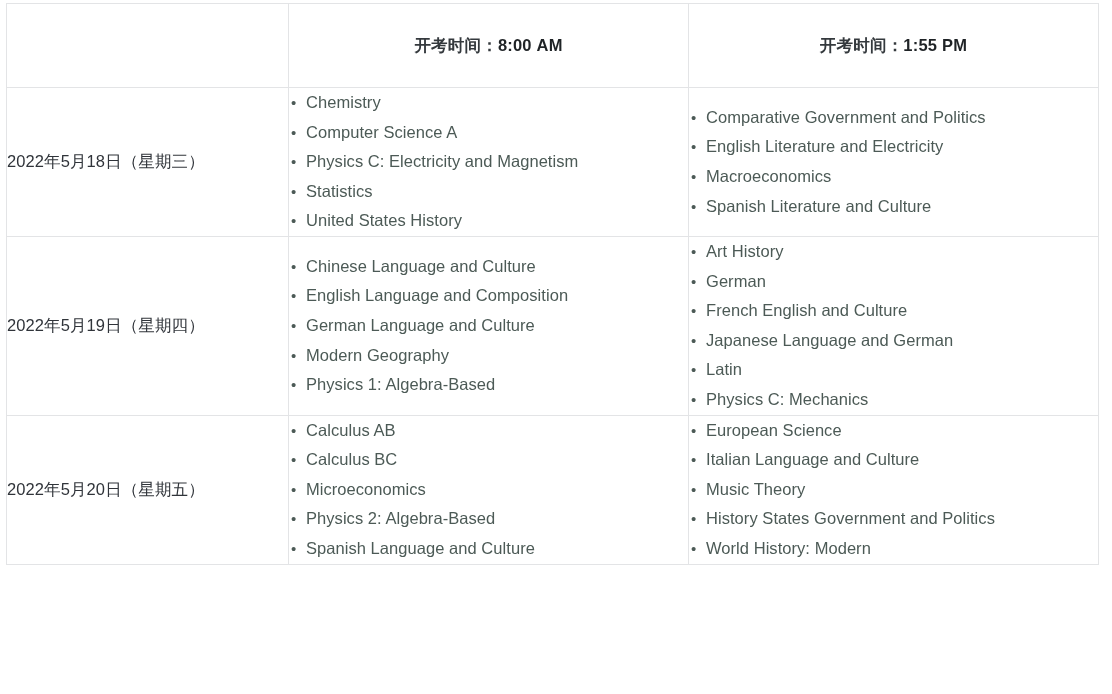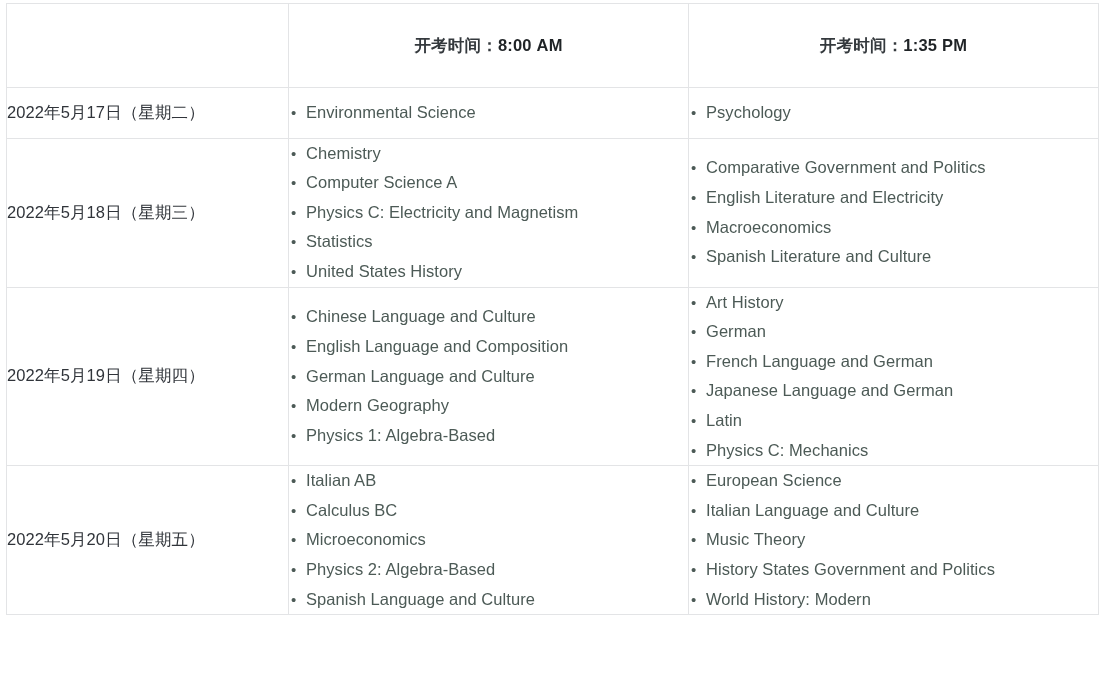--- a/index.html
+++ b/index.html
@@ -119,39 +119,26 @@
     <thead>
       <tr class="head-row">
         <th class="head-corner"></th>
         <th>
           <span class="head-label">
             <span class="cn">开考时间：</span><span class="time">8:00 AM</span>
           </span>
         </th>
         <th>
           <span class="head-label">
-            <span class="cn">开考时间：</span><span class="time">1:35 PM</span>
+            <span class="cn">开考时间：</span><span class="time">1:55 PM</span>
           </span>
         </th>
       </tr>
     </thead>
     <tbody id="schedule-body">
-        <tr class="r-1">
-          <td class="date-cell">2022年5月17日（星期二）</td>
-          <td class="subj-cell">
-            <ul class="subj-list">
-              <li><span class="bullet">•</span><span>Environmental Science</span></li>
-            </ul>
-          </td>
-          <td class="subj-cell">
-            <ul class="subj-list">
-              <li><span class="bullet">•</span><span>Psychology</span></li>
-            </ul>
-          </td>
-        </tr>
         <tr class="r-5">
           <td class="date-cell">2022年5月18日（星期三）</td>
           <td class="subj-cell">
             <ul class="subj-list">
               <li><span class="bullet">•</span><span>Chemistry</span></li>
               <li><span class="bullet">•</span><span>Computer Science A</span></li>
               <li><span class="bullet">•</span><span>Physics C: Electricity and Magnetism</span></li>
               <li><span class="bullet">•</span><span>Statistics</span></li>
               <li><span class="bullet">•</span><span>United States History</span></li>
             </ul>
@@ -173,32 +160,32 @@
               <li><span class="bullet">•</span><span>English Language and Composition</span></li>
               <li><span class="bullet">•</span><span>German Language and Culture</span></li>
               <li><span class="bullet">•</span><span>Modern Geography</span></li>
               <li><span class="bullet">•</span><span>Physics 1: Algebra-Based</span></li>
             </ul>
           </td>
           <td class="subj-cell">
             <ul class="subj-list">
               <li><span class="bullet">•</span><span>Art History</span></li>
               <li><span class="bullet">•</span><span>German</span></li>
-              <li><span class="bullet">•</span><span>French Language and German</span></li>
+              <li><span class="bullet">•</span><span>French English and Culture</span></li>
               <li><span class="bullet">•</span><span>Japanese Language and German</span></li>
               <li><span class="bullet">•</span><span>Latin</span></li>
               <li><span class="bullet">•</span><span>Physics C: Mechanics</span></li>
             </ul>
           </td>
         </tr>
         <tr class="r-5">
           <td class="date-cell">2022年5月20日（星期五）</td>
           <td class="subj-cell">
             <ul class="subj-list">
-              <li><span class="bullet">•</span><span>Italian AB</span></li>
+              <li><span class="bullet">•</span><span>Calculus AB</span></li>
               <li><span class="bullet">•</span><span>Calculus BC</span></li>
               <li><span class="bullet">•</span><span>Microeconomics</span></li>
               <li><span class="bullet">•</span><span>Physics 2: Algebra-Based</span></li>
               <li><span class="bullet">•</span><span>Spanish Language and Culture</span></li>
             </ul>
           </td>
           <td class="subj-cell">
             <ul class="subj-list">
               <li><span class="bullet">•</span><span>European Science</span></li>
               <li><span class="bullet">•</span><span>Italian Language and Culture</span></li>

